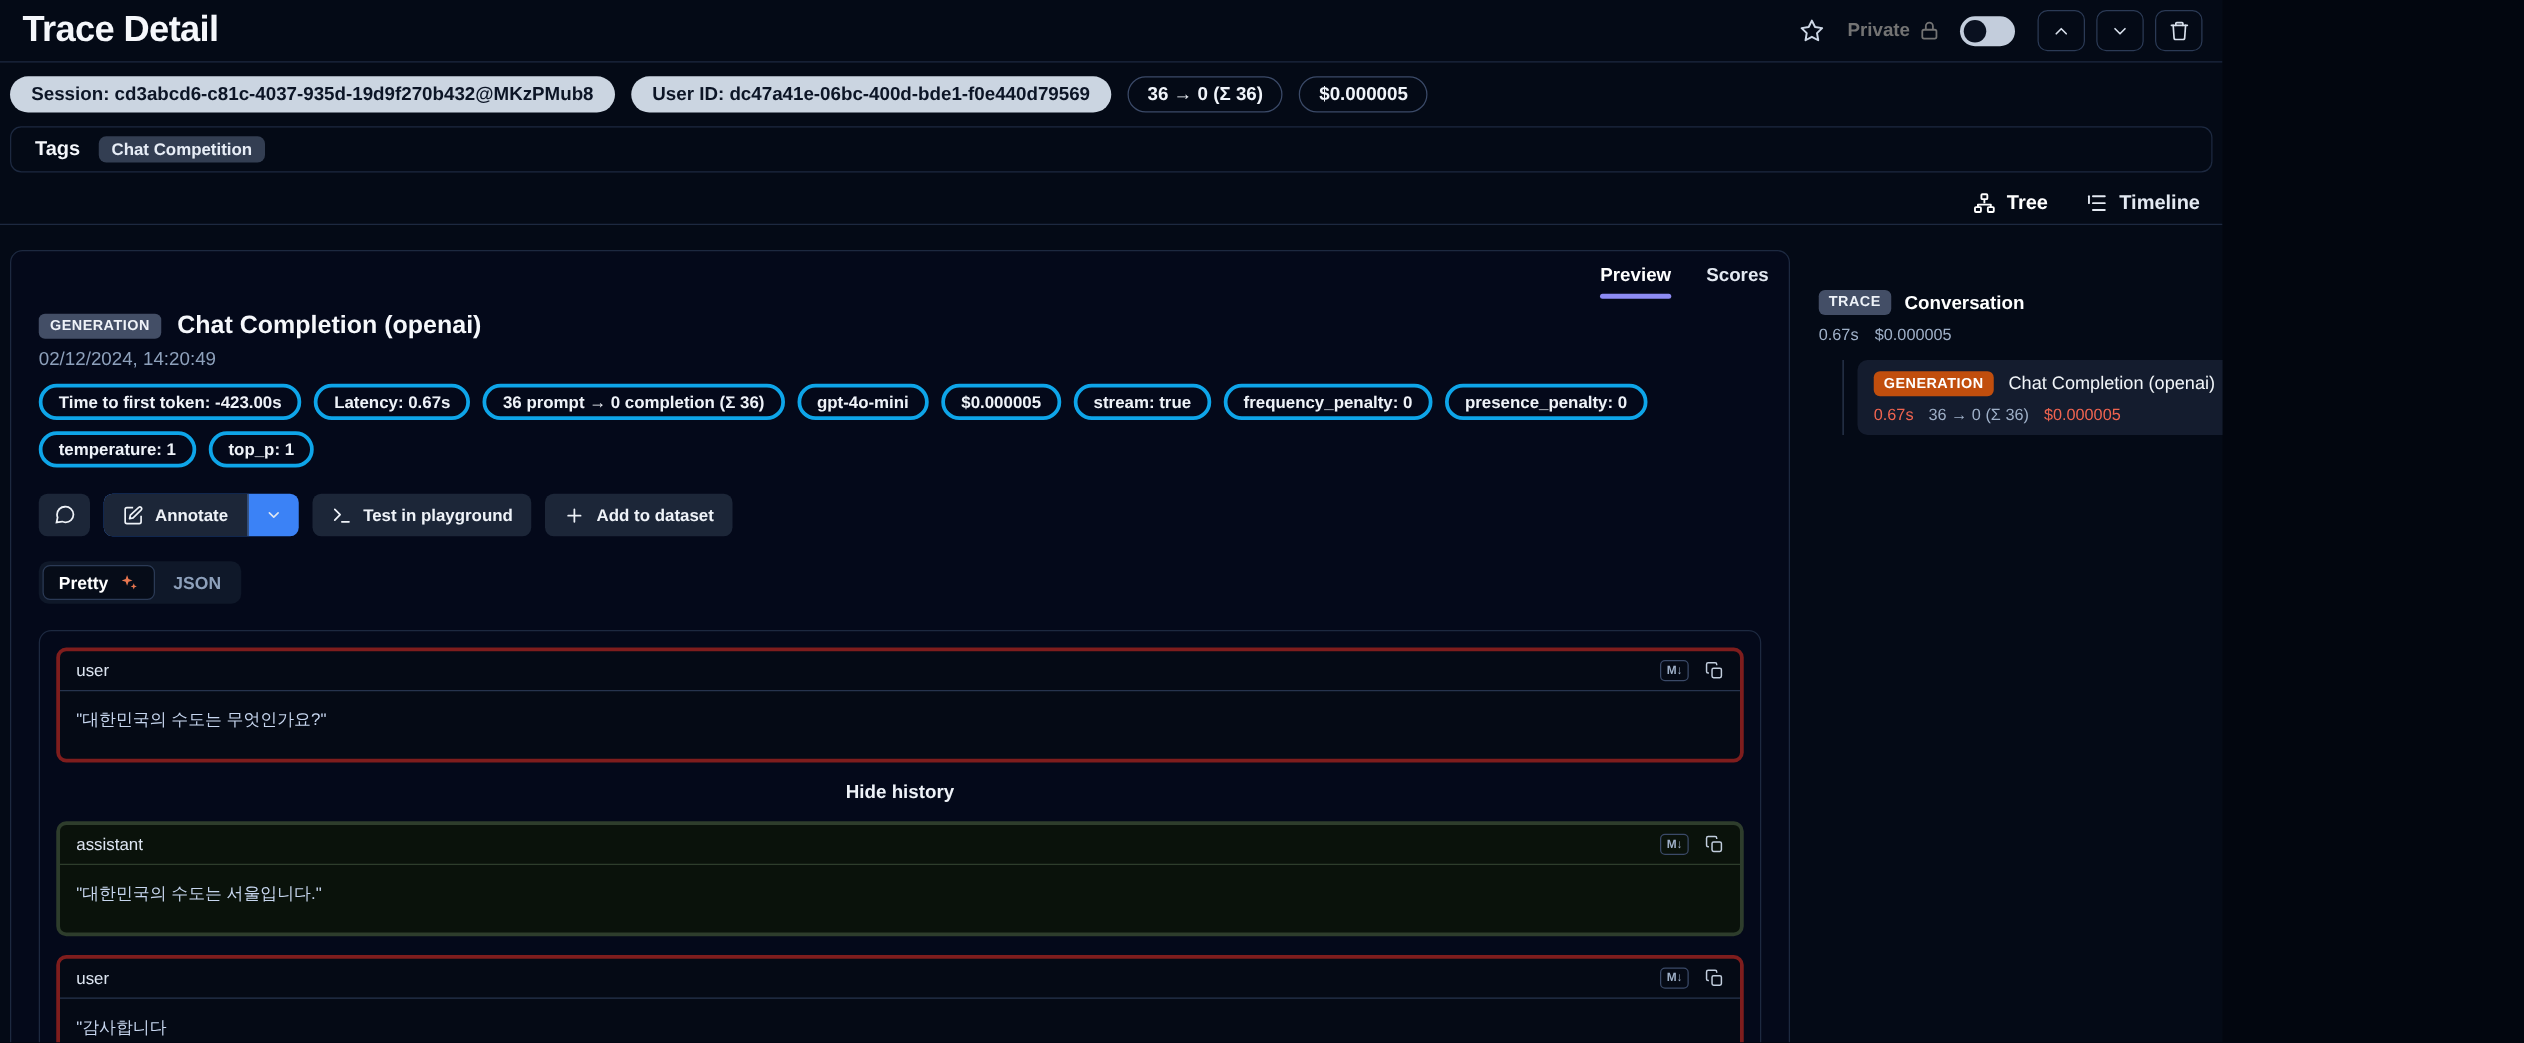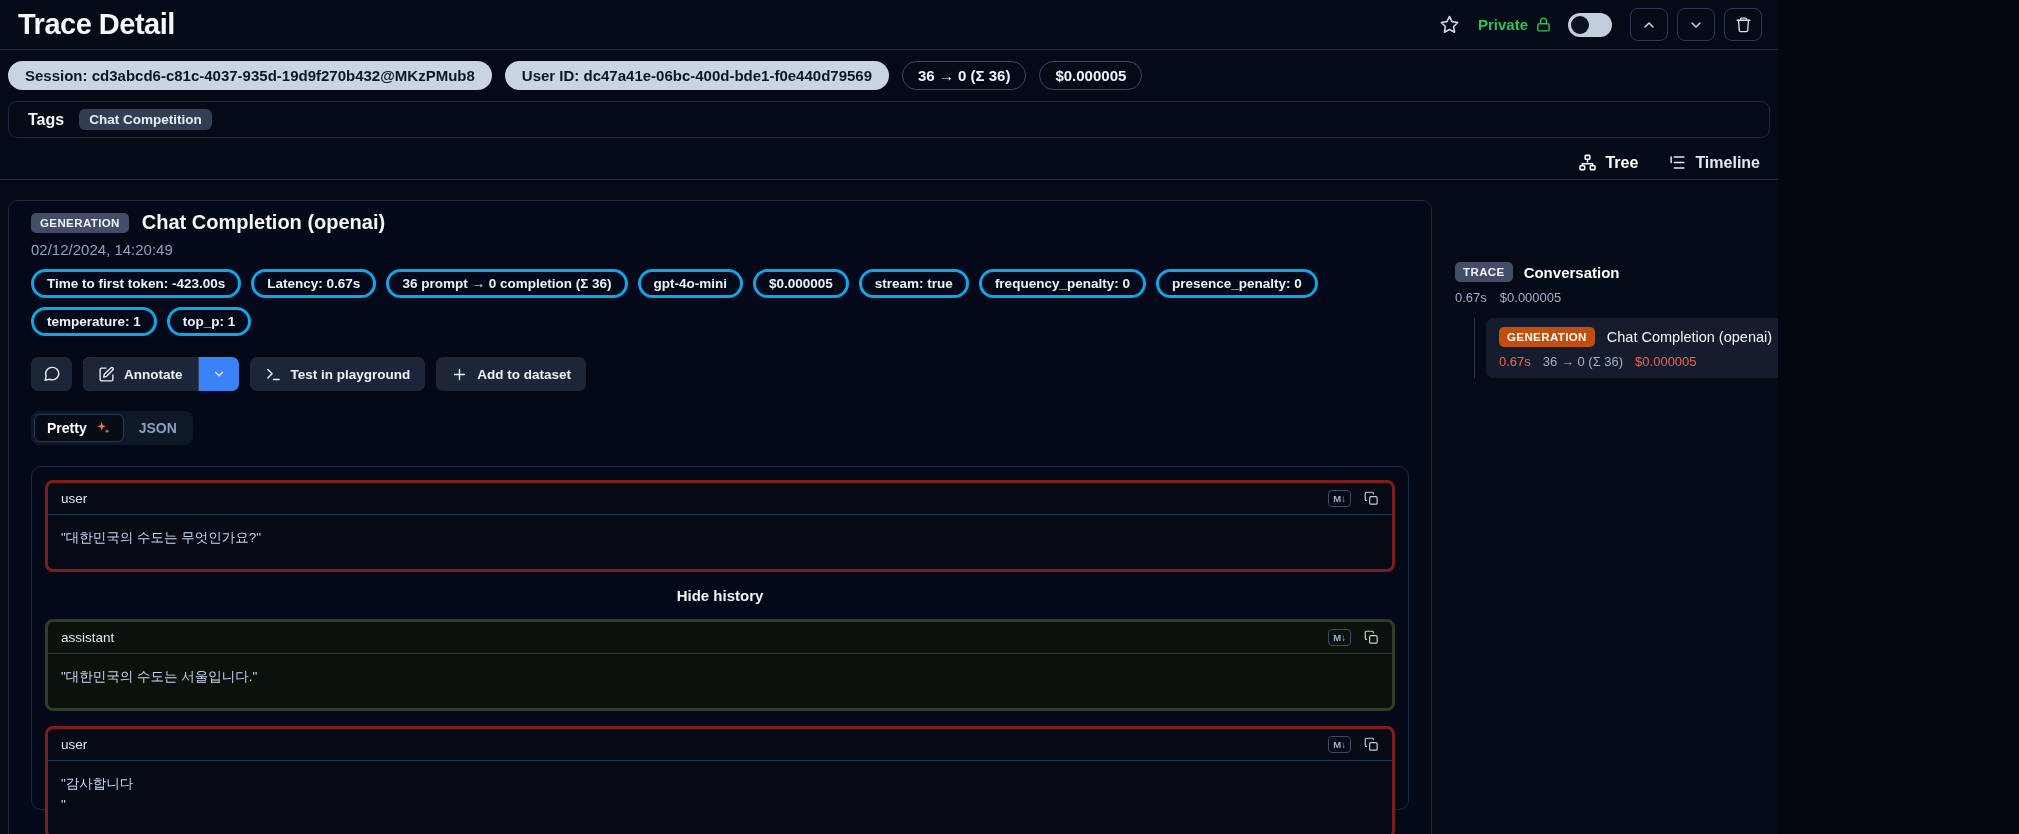--- a/index.html
+++ b/index.html
@@ -12,21 +12,21 @@
   svg { display:block; }
 
   
   .header {
     height: 50px; display: flex; align-items: center;
     padding: 0 16px 0 18px; border-bottom: 1px solid #1d2940;
   }
   .page-title { font-size: 29px; font-weight: 700; letter-spacing: -0.5px; color:#f5f7fb; }
   .header-right { margin-left: auto; display: flex; align-items: center; gap: 14px; }
   .icon-plain { color:#cdd7e5; cursor:pointer; background:none; border:none; padding:4px; }
-  .privacy { display:flex; align-items:center; gap:7px; font-size:15px; font-weight:700; color:#22c55e; }
+  .privacy { display:flex; align-items:center; gap:7px; font-size:15px; font-weight:700; color:#737373; }
   .toggle { width:44px; height:24px; border-radius:999px; background:#c3cddc; position:relative; cursor:pointer; margin-left:2px; }
   .toggle .knob { position:absolute; left:3px; top:3px; width:18px; height:18px; border-radius:50%; background:#0a1120; }
   .outline-btn {
     width:38px; height:33px; border:1px solid #2b3a55; border-radius:8px; background:transparent;
     display:flex; align-items:center; justify-content:center; color:#d8e0ec; cursor:pointer;
   }
   .btn-group { display:flex; gap:9px; margin-left:4px; }
 
   
   .badges-row { display:flex; align-items:center; gap:13px; padding: 11px 8px 0 8px; }
@@ -116,21 +116,21 @@
   .msg-head { display:flex; align-items:center; padding:7px 13px; border-bottom:1px solid #27344e; }
   .msg-box.assistant .msg-head { border-bottom-color:#2e3d2c; }
   .msg-role { font-size:13.5px; color:#dde5f1; }
   .msg-tools { margin-left:auto; display:flex; align-items:center; gap:13px; color:#9fb0c8; }
   .md-chip { border:1px solid #3b4a68; border-radius:4px; font-size:9.5px; font-weight:700; padding:2px 4px; color:#9fb0c8; cursor:pointer; background:none; }
   .copy-btn { background:none; border:none; color:#c2cede; cursor:pointer; padding:0; }
   .msg-body { padding:13px 13px 20px 13px; font-size:13.5px; line-height:1.55; color:#c7d6ef; white-space:pre-wrap; }
   .hide-history { text-align:center; margin:15px 0; font-size:15px; font-weight:700; color:#eef2f8; cursor:pointer; }
 
   
-  .sidebar { position:absolute; top:216px; left:1455px; width:557px; }
+  .sidebar { position:absolute; top:186px; left:1455px; width:557px; }
   .sidebar-toolbar { display:flex; justify-content:flex-end; gap:9px; }
   .tool-btn {
     width:36px; height:29px; background:#1c2638; border:none; border-radius:6px;
     display:flex; align-items:center; justify-content:center; color:#d3dcea; cursor:pointer;
   }
   .trace-row { display:flex; align-items:center; margin-top:17px; }
   .trace-badge { background:#434e66; color:#eef2f8; font-size:11.5px; font-weight:700; letter-spacing:0.4px; padding:4px 8px; border-radius:5px; }
   .trace-title { font-size:15px; font-weight:700; color:#ffffff; margin-left:11px; }
   .trace-expand { margin-left:auto; display:flex; gap:13px; color:#c3cede; }
   .trace-expand svg { cursor:pointer; }
@@ -240,20 +240,30 @@
               <path d="M8 19h12"></path>
             </svg>
         </span>
         <span>Timeline</span>
       </div>
       <div class="bar"></div>
     </div>
   </div>
 
   <div class="main-panel">
+    <div class="panel-tabs">
+      <div class="ptab active">
+        <span>Preview</span>
+        <div class="bar"></div>
+      </div>
+      <div class="ptab">
+        <span>Scores</span>
+        <div class="bar"></div>
+      </div>
+    </div>
 
     <div class="obs-header">
       <div class="obs-title-row">
         <span class="type-badge">GENERATION</span>
         <span class="obs-title">Chat Completion (openai)</span>
       </div>
       <div class="obs-time">02/12/2024, 14:20:49</div>
       <div class="pills-wrap">
         <span class="meta-pill">Time to first token: -423.00s</span>
         <span class="meta-pill">Latency: 0.67s</span>

